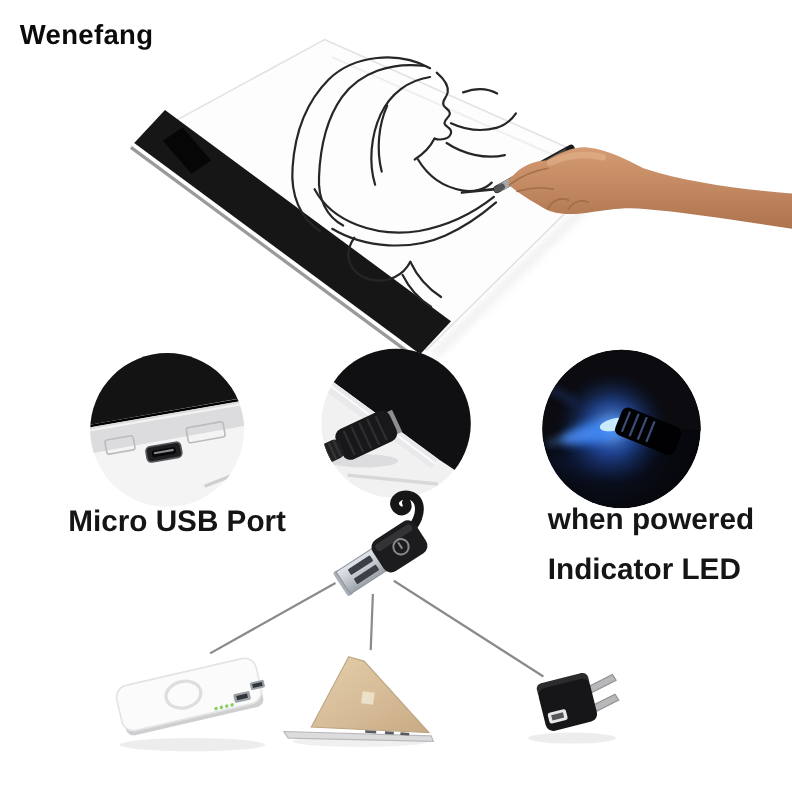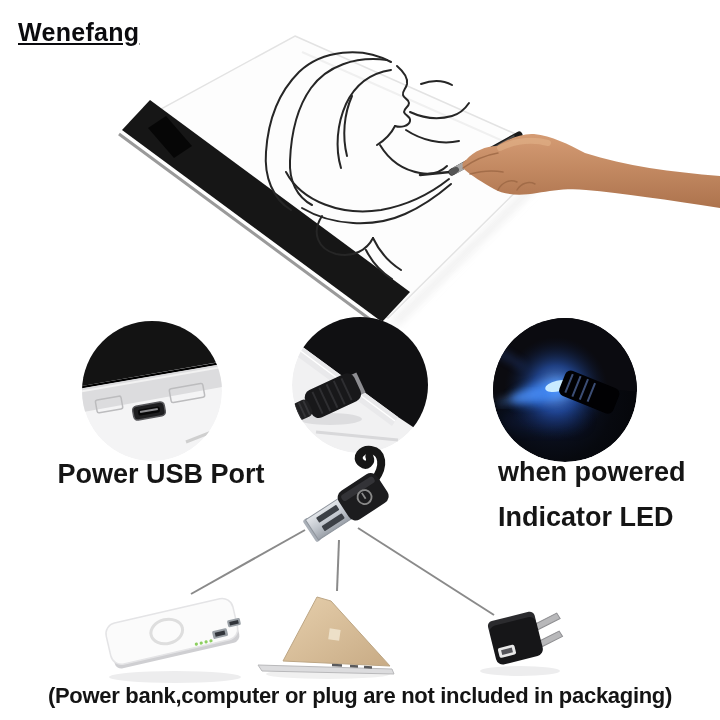--- a/index.html
+++ b/index.html
@@ -4,21 +4,21 @@
 <style>
   html,body{margin:0;padding:0;}
   body{
     width:720px;height:720px;background:#ffffff;overflow:hidden;position:relative;
     font-family:"Liberation Sans","DejaVu Sans",sans-serif;color:#141414;
   }
   .stage{position:absolute;inset:0;width:720px;height:720px;}
   .photo-svg{position:absolute;left:0;top:0;width:720px;height:720px;}
   .brand{
     position:absolute;left:18px;top:18px;font-size:25px;font-weight:700;
-    letter-spacing:.3px;color:#0b0b0e;text-decoration:underline;
+    letter-spacing:.3px;color:#0b0b0e;
   }
   .callout-label{
     position:absolute;font-size:27px;font-weight:600;color:#151515;line-height:45px;
     white-space:nowrap;
   }
   .label-usb{left:35px;top:452px;width:252px;text-align:center;}
   .label-led{left:498px;top:450px;text-align:left;}
   .caption{
     position:absolute;left:0;right:0;top:683px;text-align:center;
     font-size:22px;font-weight:600;letter-spacing:-0.3px;color:#141414;white-space:nowrap;
@@ -217,21 +217,20 @@
         <rect x="492" y="616" width="48" height="14" rx="5" fill="#2b2b2e"></rect>
         <rect x="492" y="621" width="48" height="40" rx="7" fill="#161618"></rect>
         <rect x="496" y="644" width="17" height="10" rx="2" fill="#e8e8e8"></rect>
         <rect x="499" y="646.5" width="11" height="5" fill="#55555a"></rect>
       </g>
     </g>
   </svg>
 
   <div class="brand">Wenefang</div>
 
-  <div class="callout-label label-usb">Power USB Port</div>
+  <div class="callout-label label-usb">Micro USB Port</div>
 
   <div class="callout-label label-led">
     <div>when powered</div>
     <div>Indicator LED</div>
   </div>
 
-  <div class="caption">(Power bank,computer or plug are not included in packaging)</div>
 </div>
 
 </body></html>

